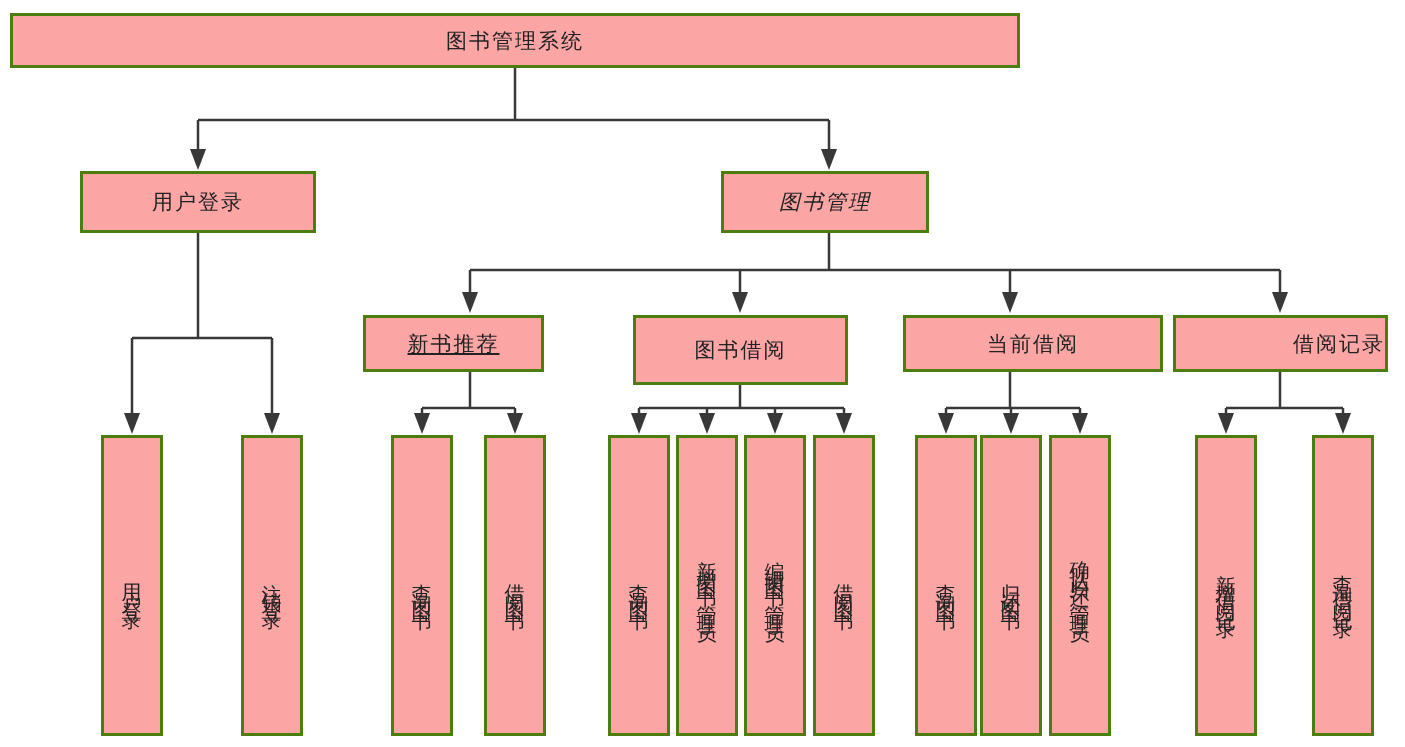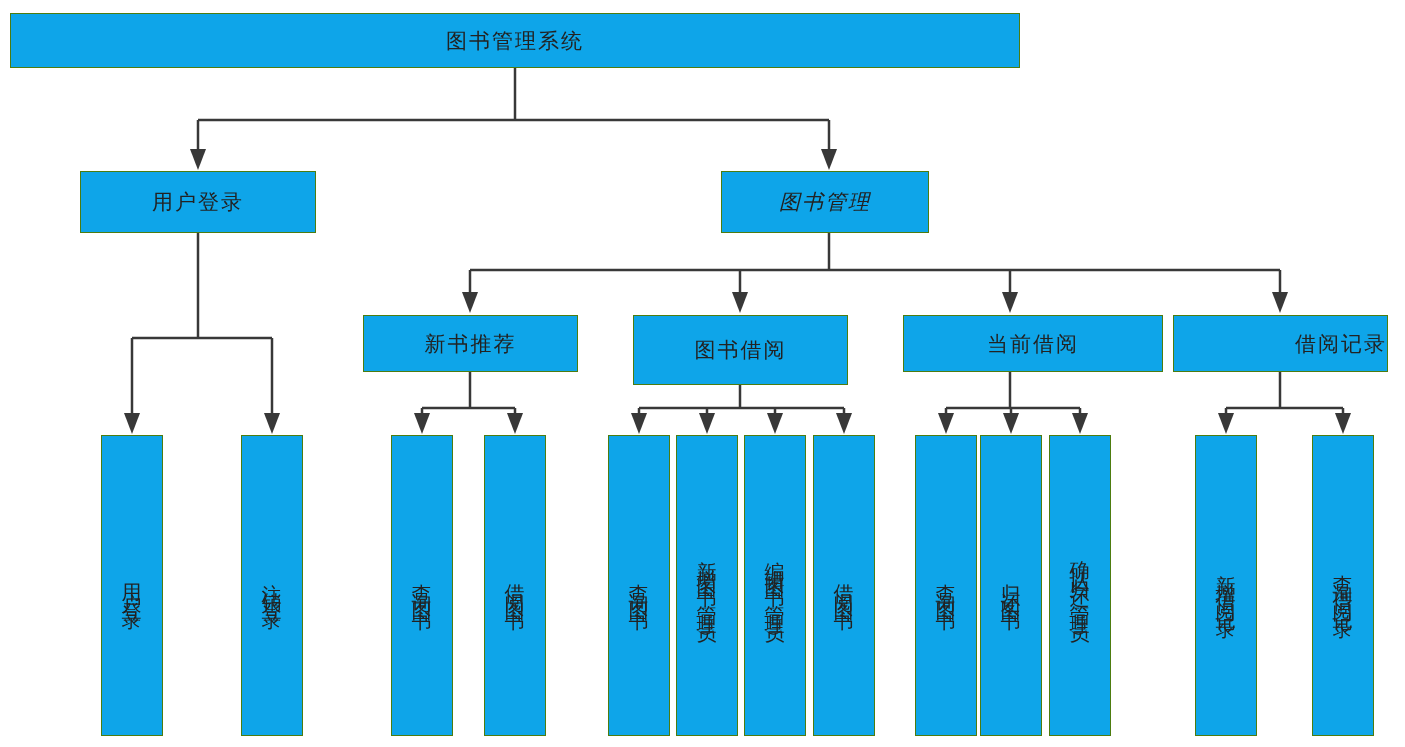--- a/index.html
+++ b/index.html
@@ -12,22 +12,22 @@
     overflow: hidden;
   }
   .wires {
     position: absolute;
     left: 0; top: 0;
     z-index: 0;
   }
   .node {
     position: absolute;
     box-sizing: border-box;
-    background: #0ea5e9;
-    border: 1px solid #4d7c0f;
+    background: #fca5a5;
+    border: 3px solid #4d7c0f;
     display: flex;
     align-items: center;
     justify-content: center;
     z-index: 1;
     color: #222222;
   }
   .hbox .htext {
     font-size: 21px;
     letter-spacing: 2px;
     color: #222222;
@@ -130,21 +130,21 @@
     <span class="htext">图书管理系统</span>
   </div>
 
   <div class="node hbox" style="left:80px; top:171px; width:236px; height:62px;">
     <span class="htext">用户登录</span>
   </div>
   <div class="node hbox" style="left:721px; top:171px; width:208px; height:62px;font-style:italic;">
     <span class="htext">图书管理</span>
   </div>
 
-  <div class="node hbox" style="left:363px; top:315px; width:215px; height:57px;">
+  <div class="node hbox" style="left:363px; top:315px; width:181px; height:57px;text-decoration:underline;">
     <span class="htext">新书推荐</span>
   </div>
   <div class="node hbox" style="left:633px; top:315px; width:215px; height:70px;">
     <span class="htext">图书借阅</span>
   </div>
   <div class="node hbox" style="left:903px; top:315px; width:260px; height:57px;">
     <span class="htext">当前借阅</span>
   </div>
   <div class="node hbox" style="left:1173px; top:315px; width:215px; height:57px;justify-content:flex-end;">
     <span class="htext">借阅记录</span>

